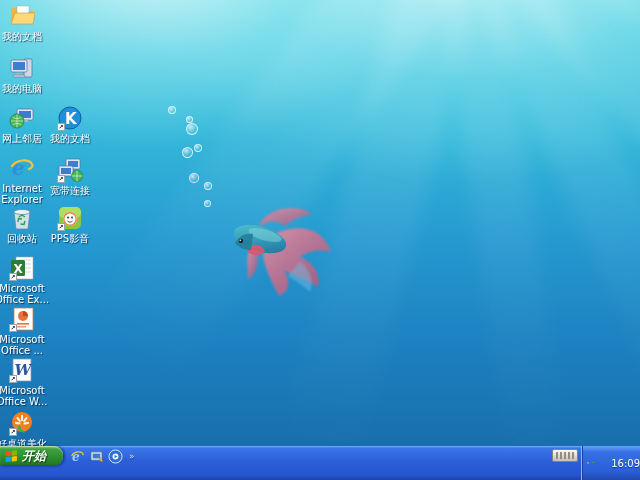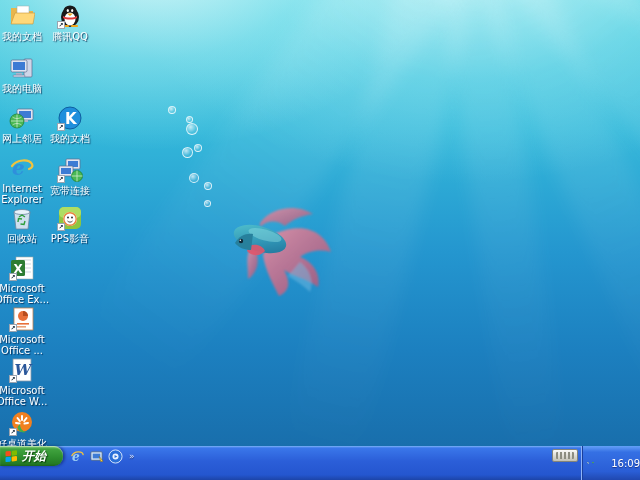--- a/index.html
+++ b/index.html
@@ -222,36 +222,20 @@
             <path d="M19,13 L15.5,13.5"></path>
           </g>
           <path d="M11,14 C11,18 13,21 17,22 C13,23.5 9,21 8.5,17 Z" fill="#3fae4a"></path>
         </svg>
       <span class="sc">↗</span>
     </div>
     <div class="lbl">好桌道美化软
 件</div>
   </div>
 
-  <div class="dicon" style="left:42px;top:3px">
-    <div class="ic">
-      <svg width="26" height="26" viewBox="0 0 26 26">
-          <ellipse cx="13" cy="14" rx="9" ry="10" fill="#1a1a1a"></ellipse>
-          <ellipse cx="13" cy="8" rx="6.5" ry="5.5" fill="#1a1a1a"></ellipse>
-          <ellipse cx="13" cy="16" rx="5.5" ry="6.5" fill="#fff"></ellipse>
-          <ellipse cx="10.8" cy="7.5" rx="1.1" ry="1.5" fill="#fff"></ellipse>
-          <ellipse cx="15.2" cy="7.5" rx="1.1" ry="1.5" fill="#fff"></ellipse>
-          <path d="M10,10.5 h6 l-3,2.5 Z" fill="#f2a71d"></path>
-          <path d="M6,13 C9,15 17,15 20,13 L20,15 C17,17 9,17 6,15 Z" fill="#e23b3b"></path>
-          <path d="M6,23 h5 M15,23 h5" stroke="#f2a71d" stroke-width="2.2" stroke-linecap="round"></path>
-        </svg>
-      <span class="sc">↗</span>
-    </div>
-    <div class="lbl">腾讯QQ</div>
-  </div>
 
 
   <div class="dicon" style="left:42px;top:105px">
     <div class="ic">
       <svg width="26" height="26" viewBox="0 0 26 26">
           <circle cx="13" cy="13" r="11" fill="#1f8fdc"></circle>
           <circle cx="13" cy="13" r="11" fill="none" stroke="#0f5fa0" stroke-width="1"></circle>
           <text x="8" y="18.5" font-size="15" font-weight="bold" fill="#fff" font-family="DejaVu Sans,sans-serif">K</text>
         </svg>
       <span class="sc">↗</span>

